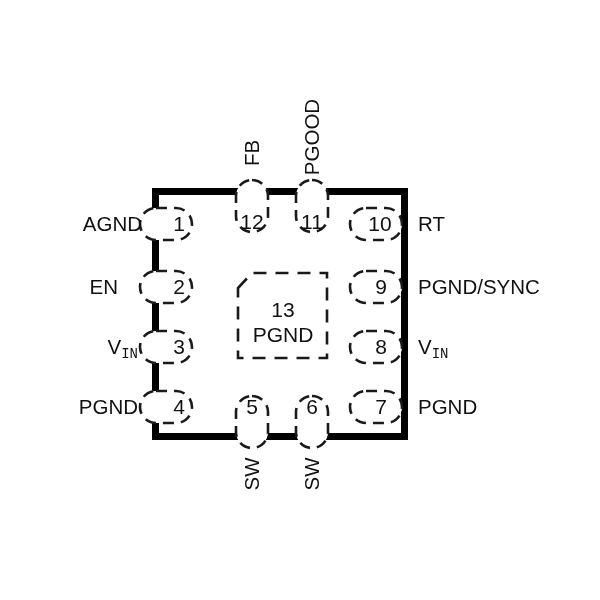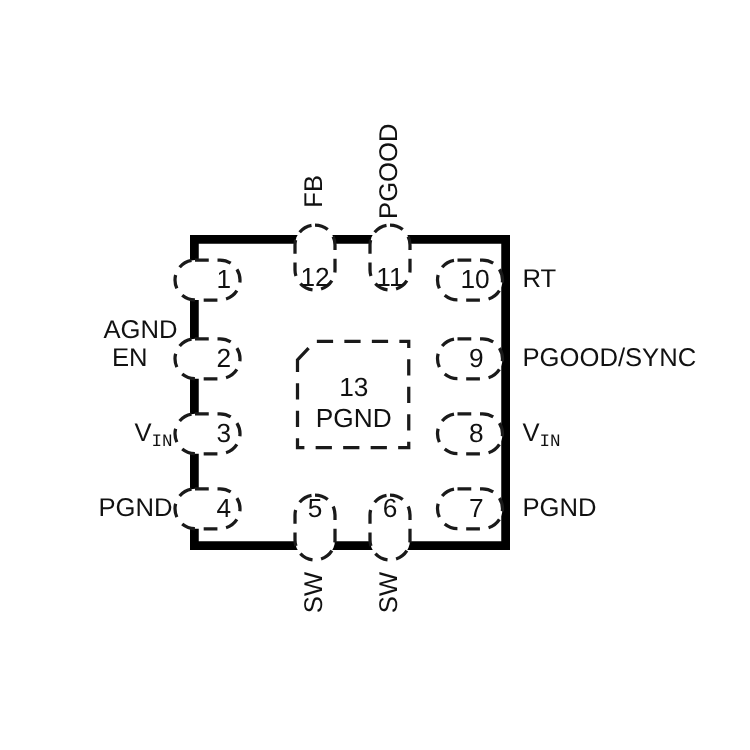--- a/index.html
+++ b/index.html
@@ -160,38 +160,38 @@
     </g>
 
     <g>
       <path class="pad-center" d="M 238 288 L 252 273 L 327 273 L 327 358 L 238 358 Z"></path>
       <text class="center-label" x="283" y="311">13</text>
       <text class="center-label" x="283" y="336">PGND</text>
     </g>
 
   </svg>
 
-  <div class="sig-label left" style="left:0; width:142px; top:224px;margin-top:41px;">
+  <div class="sig-label left" style="left:0; width:142px; top:224px;">
     <span>AGND</span>
   </div>
   <div class="sig-label left" style="left:0; width:118px; top:287px;">
     <span>EN</span>
   </div>
   <div class="sig-label left" style="left:0; width:138px; top:347px;">
     <span>V</span><sub>IN</sub>
   </div>
   <div class="sig-label left" style="left:0; width:138px; top:407px;">
     <span>PGND</span>
   </div>
 
   <div class="sig-label right" style="left:418px; top:224px;">
     <span>RT</span>
   </div>
   <div class="sig-label right" style="left:418px; top:287px;">
-    <span>PGOOD/SYNC</span>
+    <span>PGND/SYNC</span>
   </div>
   <div class="sig-label right" style="left:418px; top:347px;">
     <span>V</span><sub>IN</sub>
   </div>
   <div class="sig-label right" style="left:418px; top:407px;">
     <span>PGND</span>
   </div>
 
   <div class="vrot-wrap" style="left:252px; top:153px;">
     <div class="vrot">FB</div>

